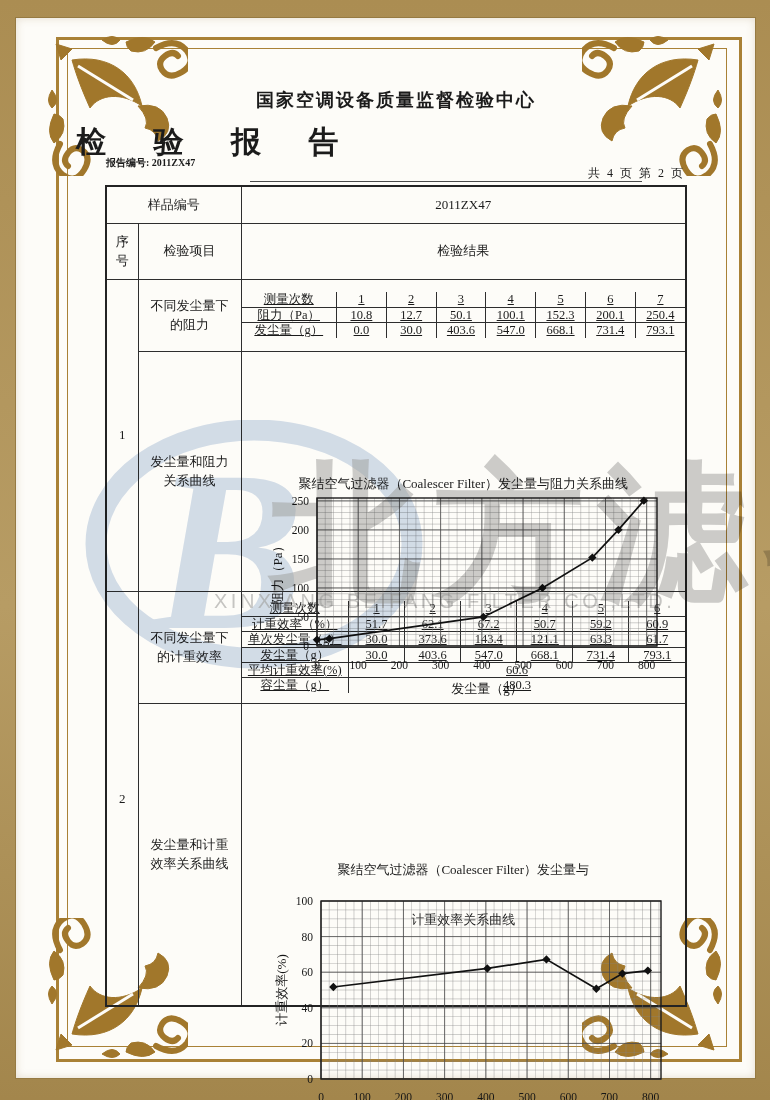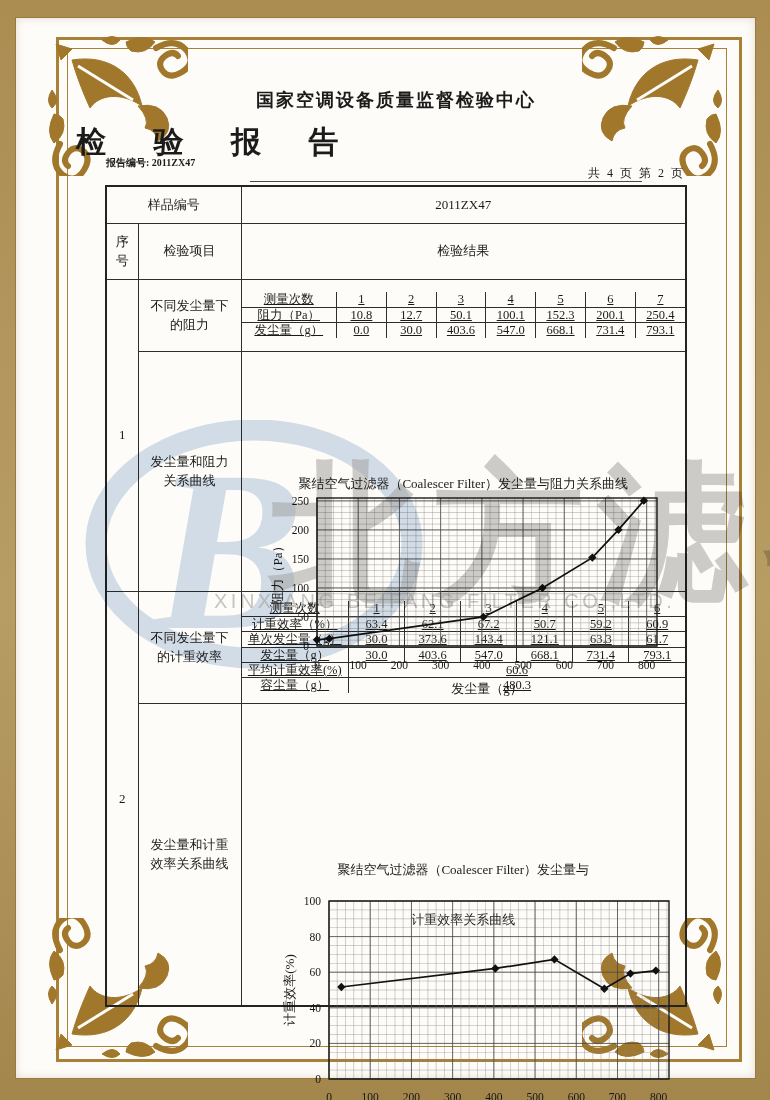--- a/index.html
+++ b/index.html
@@ -340,21 +340,21 @@
                   <td>测量次数</td>
                   <td>1</td>
                   <td>2</td>
                   <td>3</td>
                   <td>4</td>
                   <td>5</td>
                   <td>6</td>
                 </tr>
                 <tr>
                   <td>计重效率（%）</td>
-                  <td>63.4</td>
+                  <td>51.7</td>
                   <td>62.1</td>
                   <td>67.2</td>
                   <td>50.7</td>
                   <td>59.2</td>
                   <td>60.9</td>
                 </tr>
                 <tr>
                   <td>单次发尘量（g）</td>
                   <td>30.0</td>
                   <td>373.6</td>
@@ -379,21 +379,21 @@
                 <tr>
                   <td>容尘量（g）</td>
                   <td colspan="6">480.3</td>
                 </tr>
               </tbody>
           </table>
         </td>
       </tr>
       <tr style="height:303px">
         <td class="item-cell">发尘量和计重效率关系曲线</td>
-        <td style="padding:12px">
+        <td style="padding:4px">
           <div class="chart-box">
             <div class="c-title ct2a">聚结空气过滤器（Coalescer Filter）发尘量与</div>
             <div class="c-title ct2b">计重效率关系曲线</div>
             <svg id="csvg1" class="csvg" width="430" height="246">
                 <line x1="65" y1="7" x2="65" y2="185" stroke="#848484" stroke-width="0.6" opacity="0.65"></line>
                 <line x1="73.24242424242425" y1="7" x2="73.24242424242425" y2="185" stroke="#848484" stroke-width="0.6" opacity="0.65"></line>
                 <line x1="81.48484848484848" y1="7" x2="81.48484848484848" y2="185" stroke="#848484" stroke-width="0.6" opacity="0.65"></line>
                 <line x1="89.72727272727272" y1="7" x2="89.72727272727272" y2="185" stroke="#848484" stroke-width="0.6" opacity="0.65"></line>
                 <line x1="97.96969696969697" y1="7" x2="97.96969696969697" y2="185" stroke="#848484" stroke-width="0.6" opacity="0.65"></line>
                 <line x1="106.21212121212122" y1="7" x2="106.21212121212122" y2="185" stroke="#848484" stroke-width="0.6" opacity="0.65"></line>

